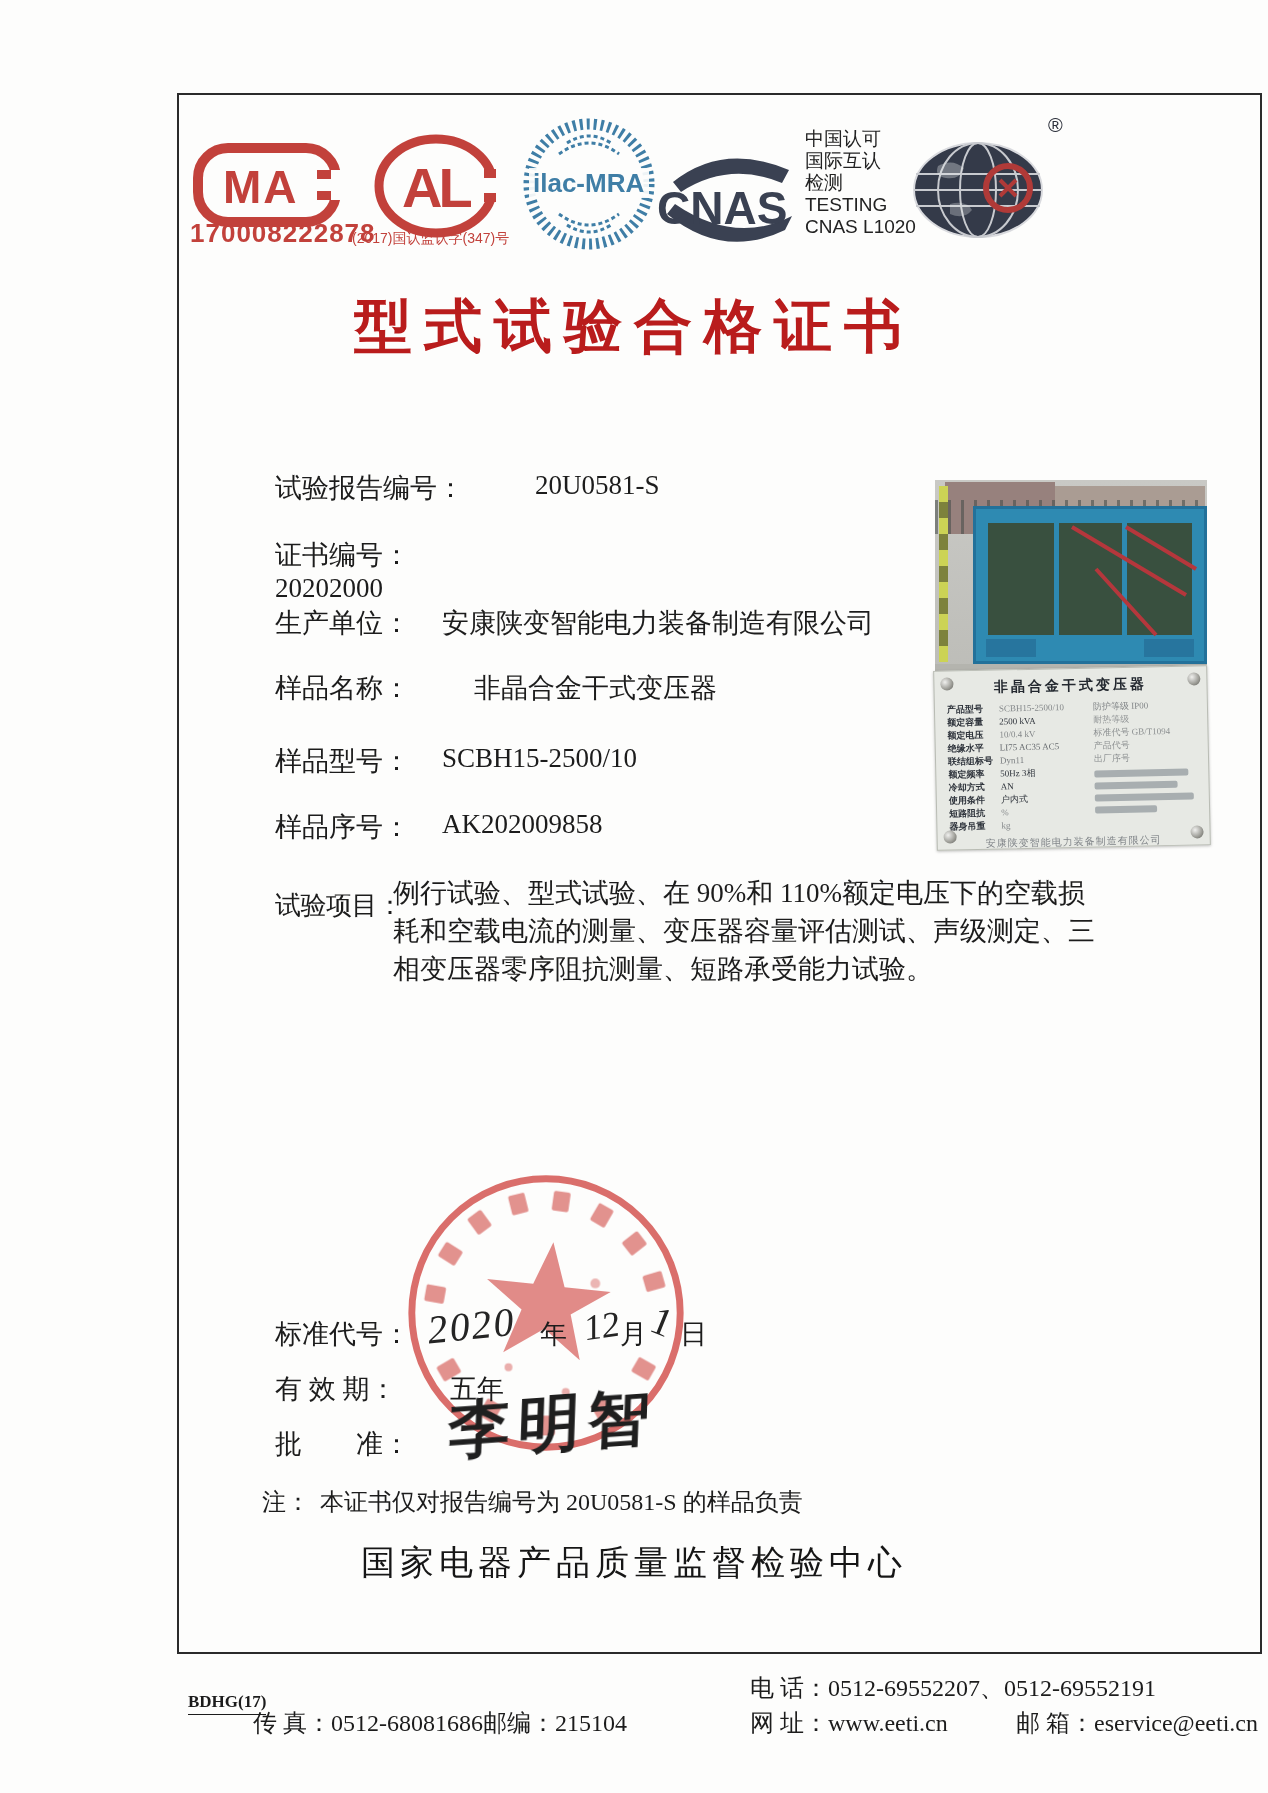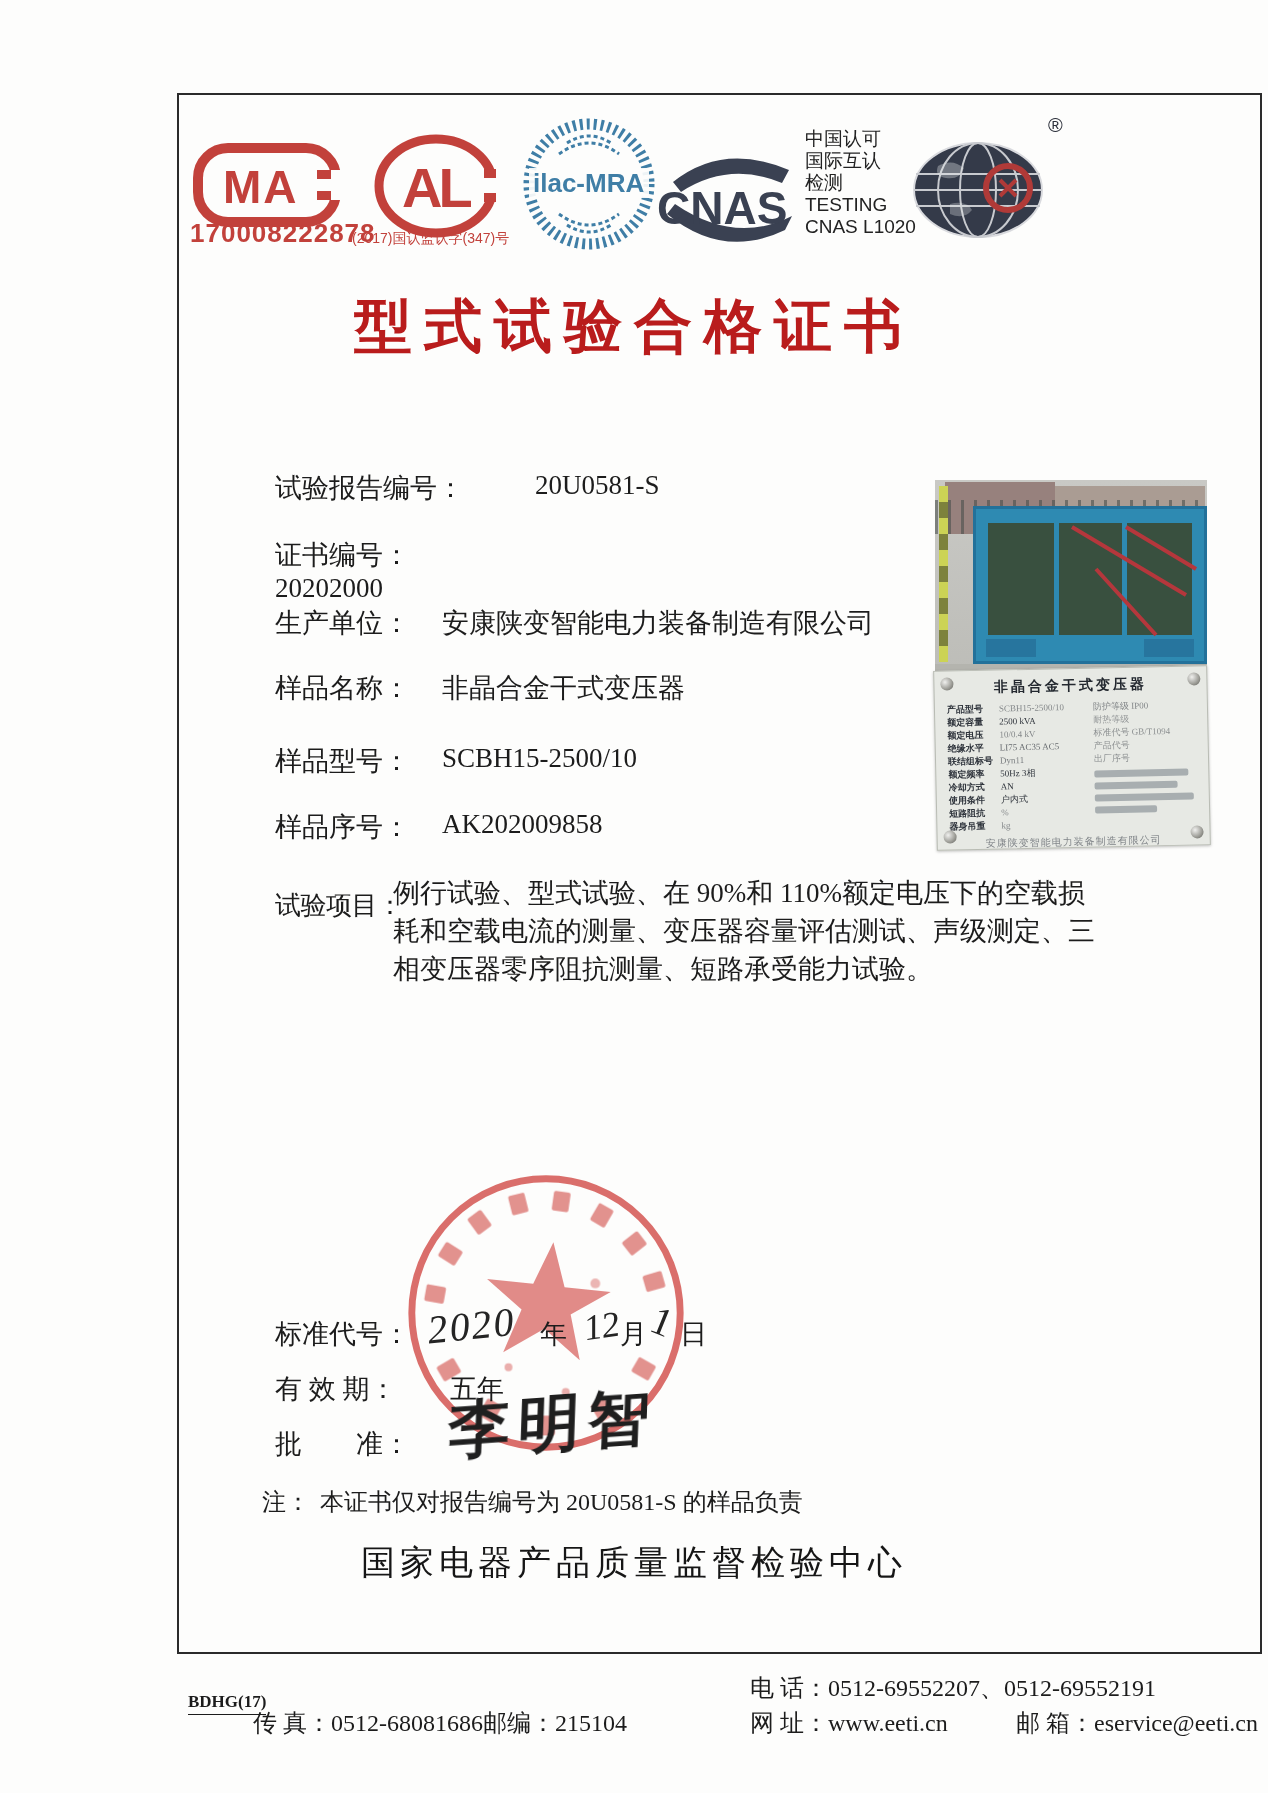--- a/index.html
+++ b/index.html
@@ -200,21 +200,21 @@
     <span>20U0581-S</span>
   </div>
   <div class="fieldrow" style="left:275px;top:537px;flex-direction:column;">
     <span class="lab" style="width:167px;">证书编号：</span>
     <span>20202000</span>
   </div>
   <div class="fieldrow" style="left:275px;top:605px;">
     <span class="lab" style="width:167px;">生产单位：</span>
     <span>安康陕变智能电力装备制造有限公司</span>
   </div>
-  <div class="fieldrow" style="left:275px;top:670px;">
+  <div class="fieldrow" style="left:275px;top:670px;gap:32px;">
     <span class="lab" style="width:167px;">样品名称：</span>
     <span>非晶合金干式变压器</span>
   </div>
   <div class="fieldrow" style="left:275px;top:743px;">
     <span class="lab" style="width:167px;">样品型号：</span>
     <span>SCBH15-2500/10</span>
   </div>
   <div class="fieldrow" style="left:275px;top:809px;">
     <span class="lab" style="width:167px;">样品序号：</span>
     <span>AK202009858</span>

